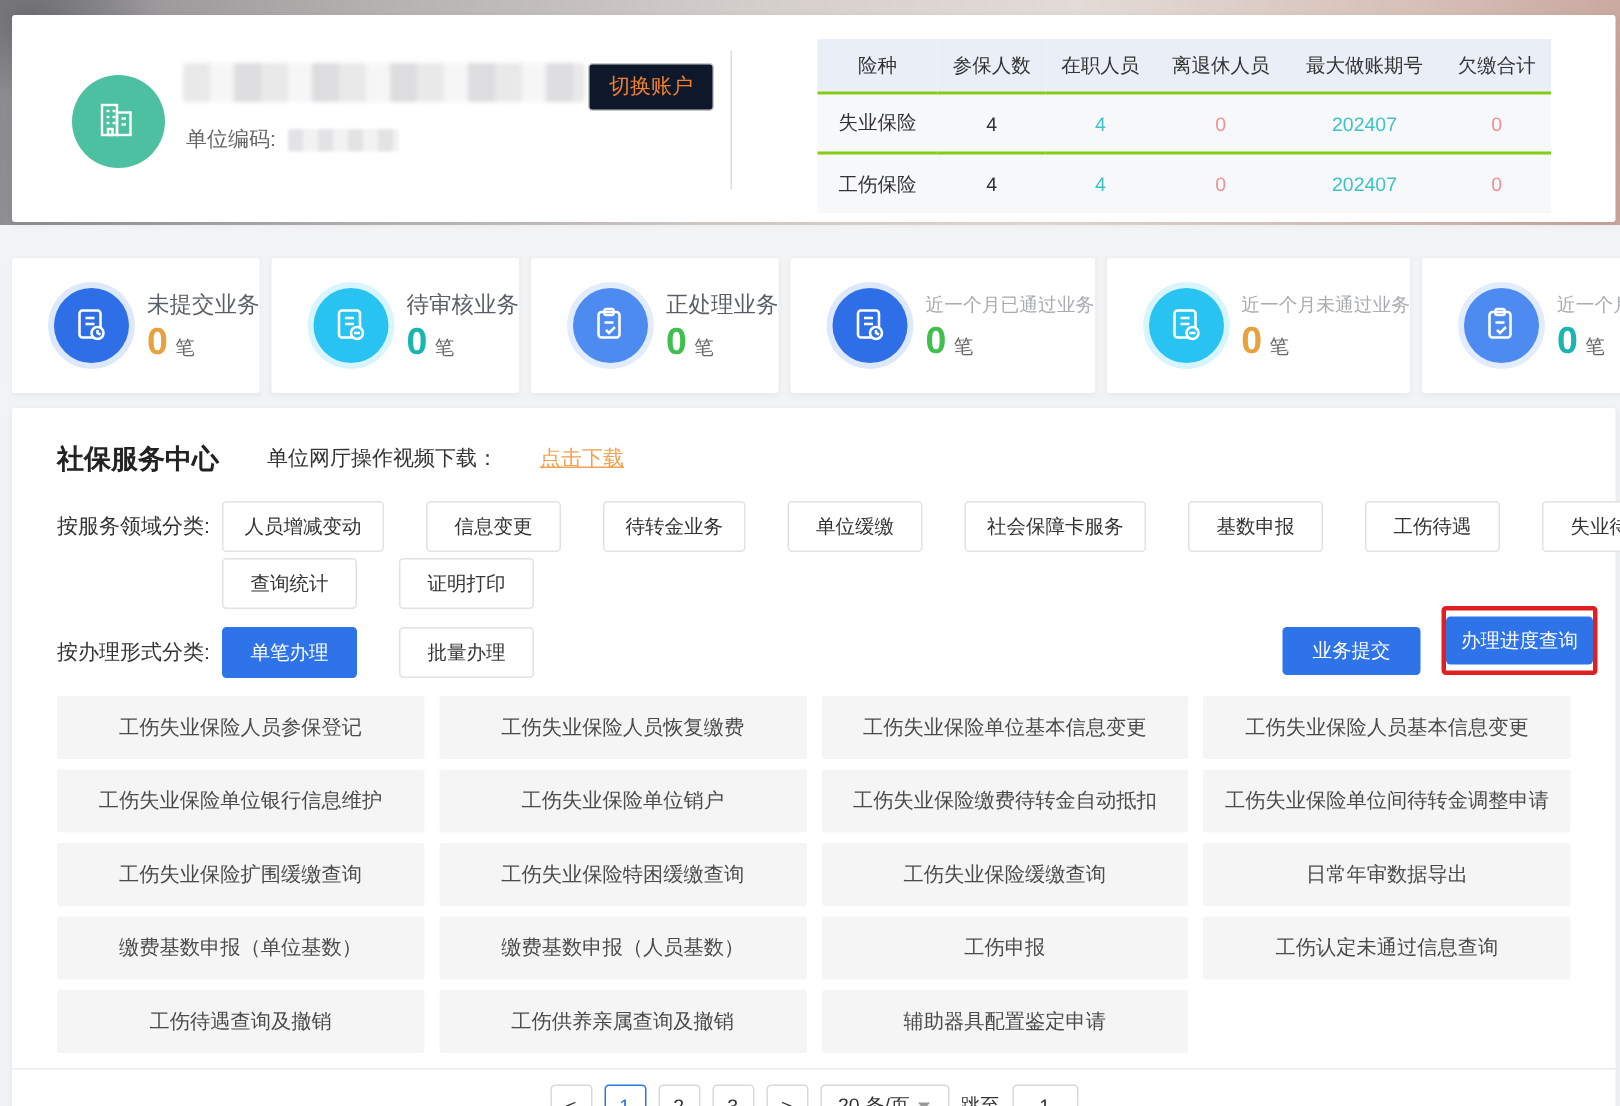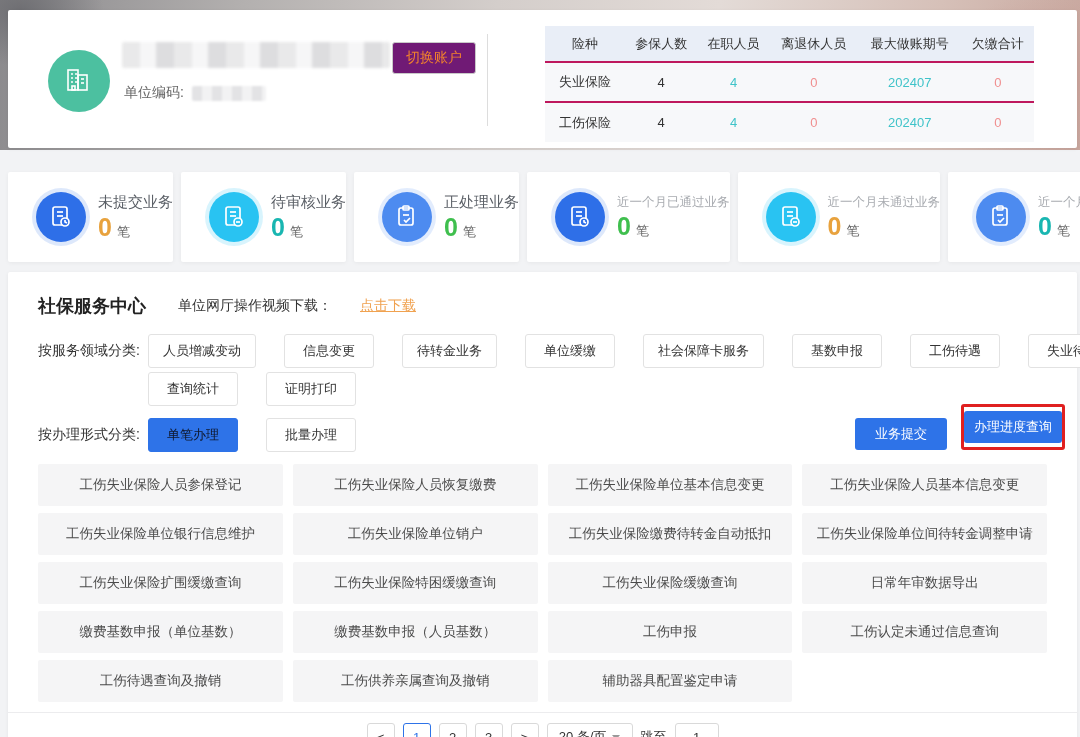--- a/index.html
+++ b/index.html
@@ -15,30 +15,30 @@
   .card { position:absolute; background:#fff; border-radius:2px; box-shadow:0 1px 4px rgba(0,0,0,.06); }
 
   
   .header-card { left:8px; top:10px; width:1069px; height:138px; }
   .avatar { position:absolute; left:40px; top:40px; width:62px; height:62px; border-radius:50%;
     background:#4cc0a0; display:flex; align-items:center; justify-content:center; }
   .redact-name { position:absolute; left:114px; top:32px; width:268px; height:26px; border-radius:2px;
     background:repeating-linear-gradient(90deg,#e9e9ea 0 18px,#f6f6f7 18px 34px,#dddddf 34px 52px);
     filter:blur(1.5px); }
   .switch-btn { position:absolute; left:384px; top:32px; padding:6px 13px; border:1px solid #c9c9c9;
-    border-radius:3px; background:#701a75; color:#f0812d; font-size:14px; cursor:pointer; }
+    border-radius:3px; background:#0f172a; color:#f0812d; font-size:14px; cursor:pointer; }
   .unit-row { position:absolute; left:116px; top:74px; font-size:14px; color:#666; display:flex; align-items:center; }
   .redact-code { display:inline-block; width:74px; height:15px; margin-left:8px; border-radius:2px;
     background:repeating-linear-gradient(90deg,#e3e3e5 0 10px,#f2f2f3 10px 20px); filter:blur(1.2px); }
   .v-divider { position:absolute; left:479px; top:24px; width:1px; height:92px; background:#ddd; }
 
   .ins-table { position:absolute; left:537px; top:16px; width:489px; border-collapse:collapse;
     font-size:13px; text-align:center; }
   .ins-table thead td { background:#e9eef7; color:#333; height:36px; padding:2px 4px; }
-  .ins-table tbody td { background:#f7f8fa; height:40px; border-top:2px solid #be185d; color:#333; }
+  .ins-table tbody td { background:#f7f8fa; height:40px; border-top:2px solid #84cc16; color:#333; }
   .ins-table td:first-child { width:80px; }
   .c-teal { color:#3fc3c9 !important; }
   .c-salmon { color:#f08f8f !important; }
 
   
   .stats { position:absolute; left:8px; top:172px; width:1069px; height:90px; display:flex; gap:8px; }
   .stat-card { flex:1; background:#fff; border-radius:2px; box-shadow:0 1px 4px rgba(0,0,0,.05);
     display:flex; align-items:center; padding-left:28px; gap:12px; }
   .stat-icon { width:50px; height:50px; border-radius:50%; flex:0 0 50px;
     display:flex; align-items:center; justify-content:center; }
@@ -60,21 +60,21 @@
   .sc-dl-label { font-size:14px; color:#333; margin-left:32px; }
   .sc-dl-link { font-size:14px; color:#f0a250; text-decoration:underline; margin-left:28px; cursor:pointer; }
 
   .row-label { font-size:14px; font-weight:normal; color:#333; position:absolute; left:30px; }
   .field-row1 { position:absolute; left:140px; top:62px; display:flex; gap:28px; }
   .field-row2 { position:absolute; left:140px; top:100px; display:flex; gap:28px; }
   .chip { min-width:90px; text-align:center; padding:7px 14px; background:#fff; border:1px solid #e2e2e2;
     border-radius:3px; font-size:13px; color:#333; cursor:pointer; white-space:nowrap; }
 
   .form-row { position:absolute; left:140px; top:146px; display:flex; gap:28px; }
-  .chip.active { background:#2e73e8; border-color:#2e73e8; color:#0f172a; }
+  .chip.active { background:#2e73e8; border-color:#2e73e8; color:#ffffff; }
   .action-submit { position:absolute; top:146px; right:130px; padding:7px 20px; background:#2e73e8;
     border:none; border-radius:3px; color:#fff; font-size:13px; cursor:pointer; }
   .action-progress-wrap { position:absolute; top:132px; right:12px; width:104px; height:46px;
     border:3px solid #e02020; border-radius:3px; display:flex; align-items:center; justify-content:center; }
   .action-progress { padding:7px 10px; background:#2e73e8; border:none; border-radius:3px;
     color:#fff; font-size:13px; cursor:pointer; white-space:nowrap; }
 
   .biz-grid { position:absolute; left:30px; top:192px; width:1009px;
     display:grid; grid-template-columns:repeat(4,1fr); column-gap:10px; row-gap:7px; }
   .biz-item { height:42px; background:#f5f5f6; border-radius:2px; display:flex; align-items:center;

